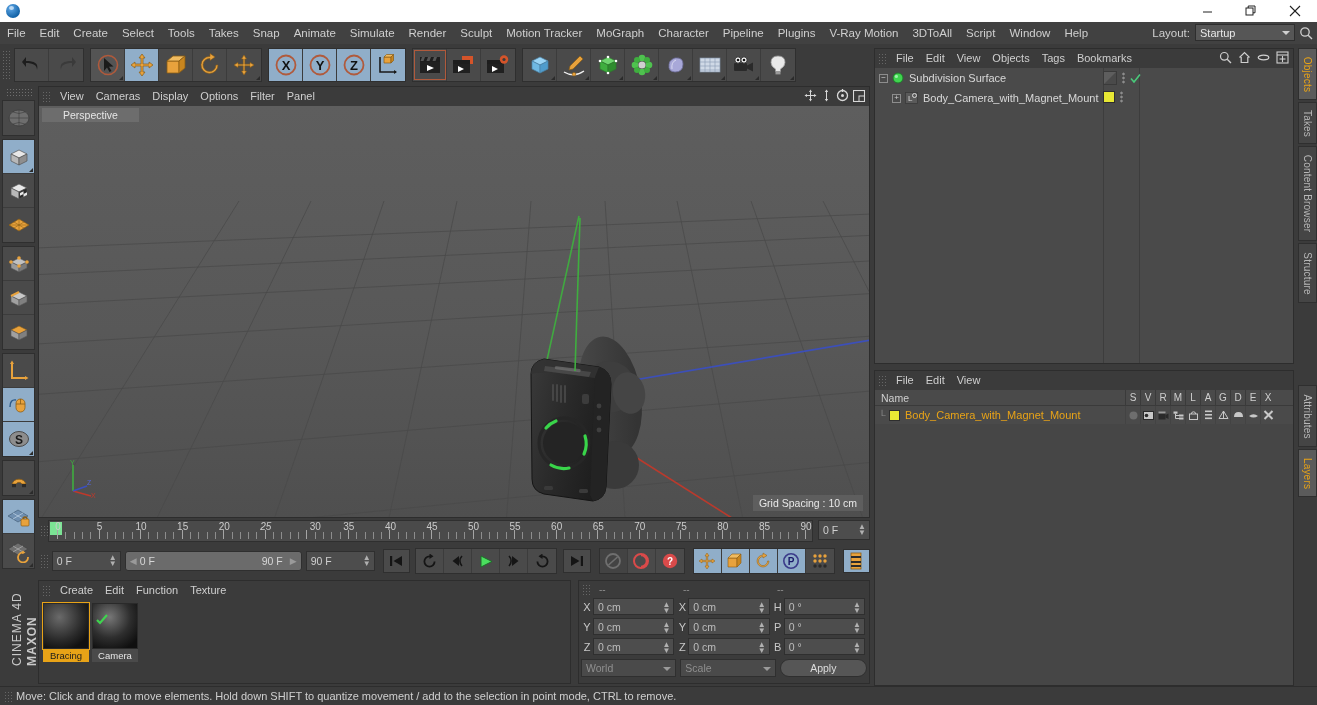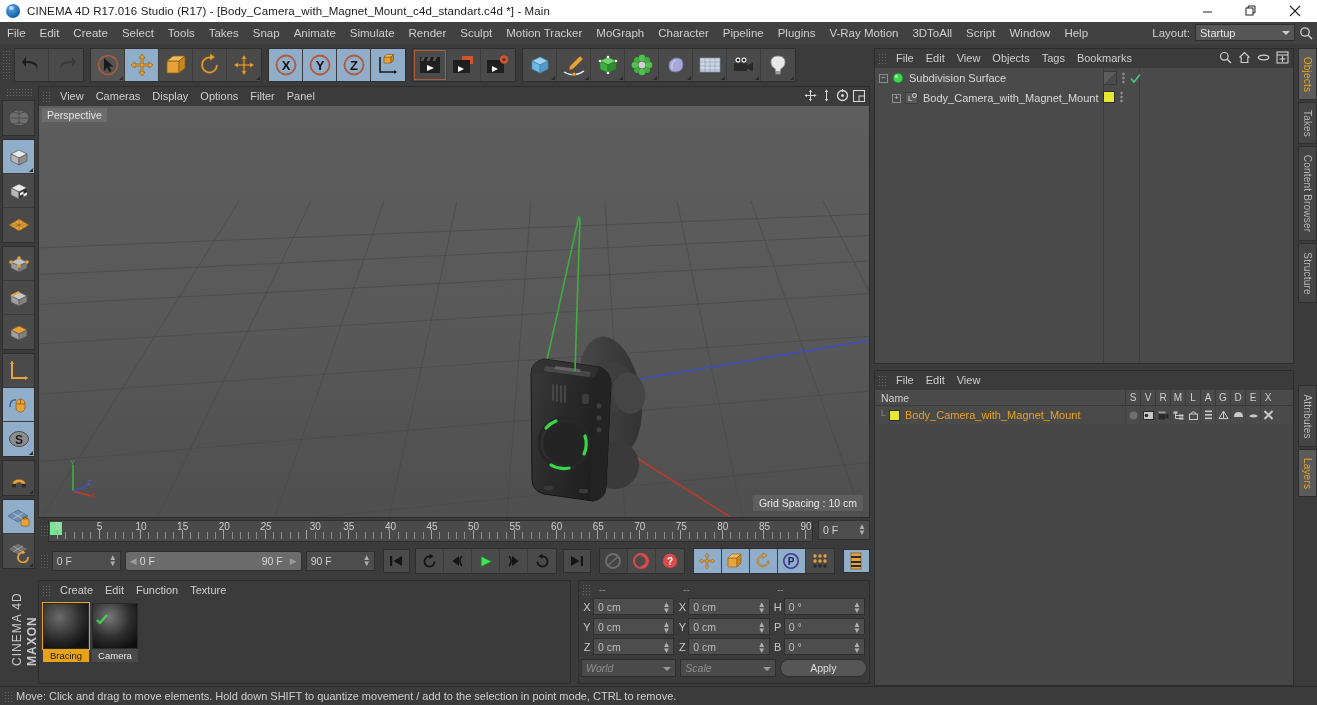--- a/index.html
+++ b/index.html
@@ -83,21 +83,21 @@
 
   
   .viewport{ position:absolute; left:38px; top:86px; width:832px; height:432px;
     background:#4d4d4d; border:1px solid #2d2d2d; }
   .vp-menu{ height:19px; background:#3b3b3b; display:flex; align-items:center; position:relative;}
   .vp-menu .menu-item{ height:19px;line-height:19px; font-size:11px; padding:0 6px;}
   .vp-icons{ position:absolute; right:4px; top:2px; display:flex; gap:4px; align-items:center;}
   .vp-canvas{ position:absolute; left:0; top:19px; width:830px; height:411px; overflow:hidden;
     background:#5b5b5b;}
   .vp-label{ position:absolute; left:3px; top:2px; background:#6d6d6d; color:#e6e6e6;
-    font-size:10.5px; padding:1px 5px; z-index:5;}
+    font-size:10.5px; padding:1px 21px; z-index:5;}
   .gridspacing{ position:absolute; right:6px; bottom:6px; background:#5e5e5e; color:#e8e8e8;
     font-size:10.5px; padding:2px 6px; z-index:5;}
   .axisgizmo{ position:absolute; left:22px; bottom:18px; width:40px;height:40px;z-index:5;}
 
   
   .timeline{ position:absolute; left:38px; top:520px; width:832px; height:22px; }
   .tl-ruler{ position:absolute; left:10px; top:0; width:765px; height:22px; background:#4a4a4a;
     border:1px solid #2f2f2f; overflow:hidden;}
   .tl-tick{ position:absolute; top:11px; width:1px; height:7px; background:#8d8d8d;}
   .tl-tick.maj{ height:9px; top:9px; background:#a5a5a5;}
@@ -139,21 +139,21 @@
   
   .coord{ position:absolute; left:578px; top:580px; width:292px; height:104px;
     background:#3b3b3b; border:1px solid #2d2d2d;}
   .co-head{ height:16px; display:flex; align-items:center; color:#8d8d8d; font-size:10px;}
   .co-row{ display:flex; align-items:center; height:19px; margin-bottom:1px; padding:0 2px;}
   .co-lbl{ width:12px; text-align:center; color:#c8c8c8; font-size:11px;}
   .co-in{ flex:1; height:17px; background:#4d4d4d; border:1px solid #2f2f2f; color:#bdbdbd;
     font-size:10.5px; padding:2px 4px; position:relative; margin-right:2px;}
   .co-foot{ display:flex; align-items:center; gap:4px; padding:2px 2px; }
   .co-sel{ flex:1; height:18px; background:#4a4a4a; border:1px solid #2f2f2f; color:#8f8f8f;
-    font-size:10.5px; padding:2px 4px; position:relative;font-style:italic;}
+    font-size:10.5px; padding:2px 4px; position:relative;}
   .co-sel .arrow{position:absolute;right:4px;top:7px;width:0;height:0;
     border-left:4px solid transparent;border-right:4px solid transparent;border-top:4px solid #9a9a9a;}
   .co-apply{ flex:1; height:18px; background:#565656; border:1px solid #2f2f2f; border-radius:9px;
     color:#dcdcdc; font-size:10.5px; display:flex;align-items:center;justify-content:center;}
 
   
   .objmgr{ position:absolute; left:874px; top:48px; width:420px; height:316px;
     background:#464646; border:1px solid #2d2d2d;}
   .om-menu{ height:19px; background:#3b3b3b; display:flex; align-items:center; position:relative;}
   .om-menu .menu-item{ height:19px;line-height:19px; font-size:11px; padding:0 6px;}
@@ -202,21 +202,20 @@
 
   svg{ display:block; }
 </style>
 </head>
 <body>
 
 <div class="app">
 
   <div class="titlebar">
     <div class="tb-icon"></div>
-    <div class="tb-title">CINEMA 4D R17.016 Studio (R17) - [Body_Camera_with_Magnet_Mount_c4d_standart.c4d *] - Main</div>
     <div class="tb-ctrl">
       <div class="tb-btn">
         <svg width="11" height="11">
             <line x1="1" y1="6" x2="10" y2="6" stroke="#222" stroke-width="1"></line>
           </svg>
       </div>
       <div class="tb-btn">
         <svg width="12" height="12">
             <rect x="1" y="3" width="7" height="7" fill="none" stroke="#222" stroke-width="1"></rect>
             <polyline points="3.2,3 3.2,1 10,1 10,7.8 8,7.8" fill="none" stroke="#222" stroke-width="1"></polyline>

